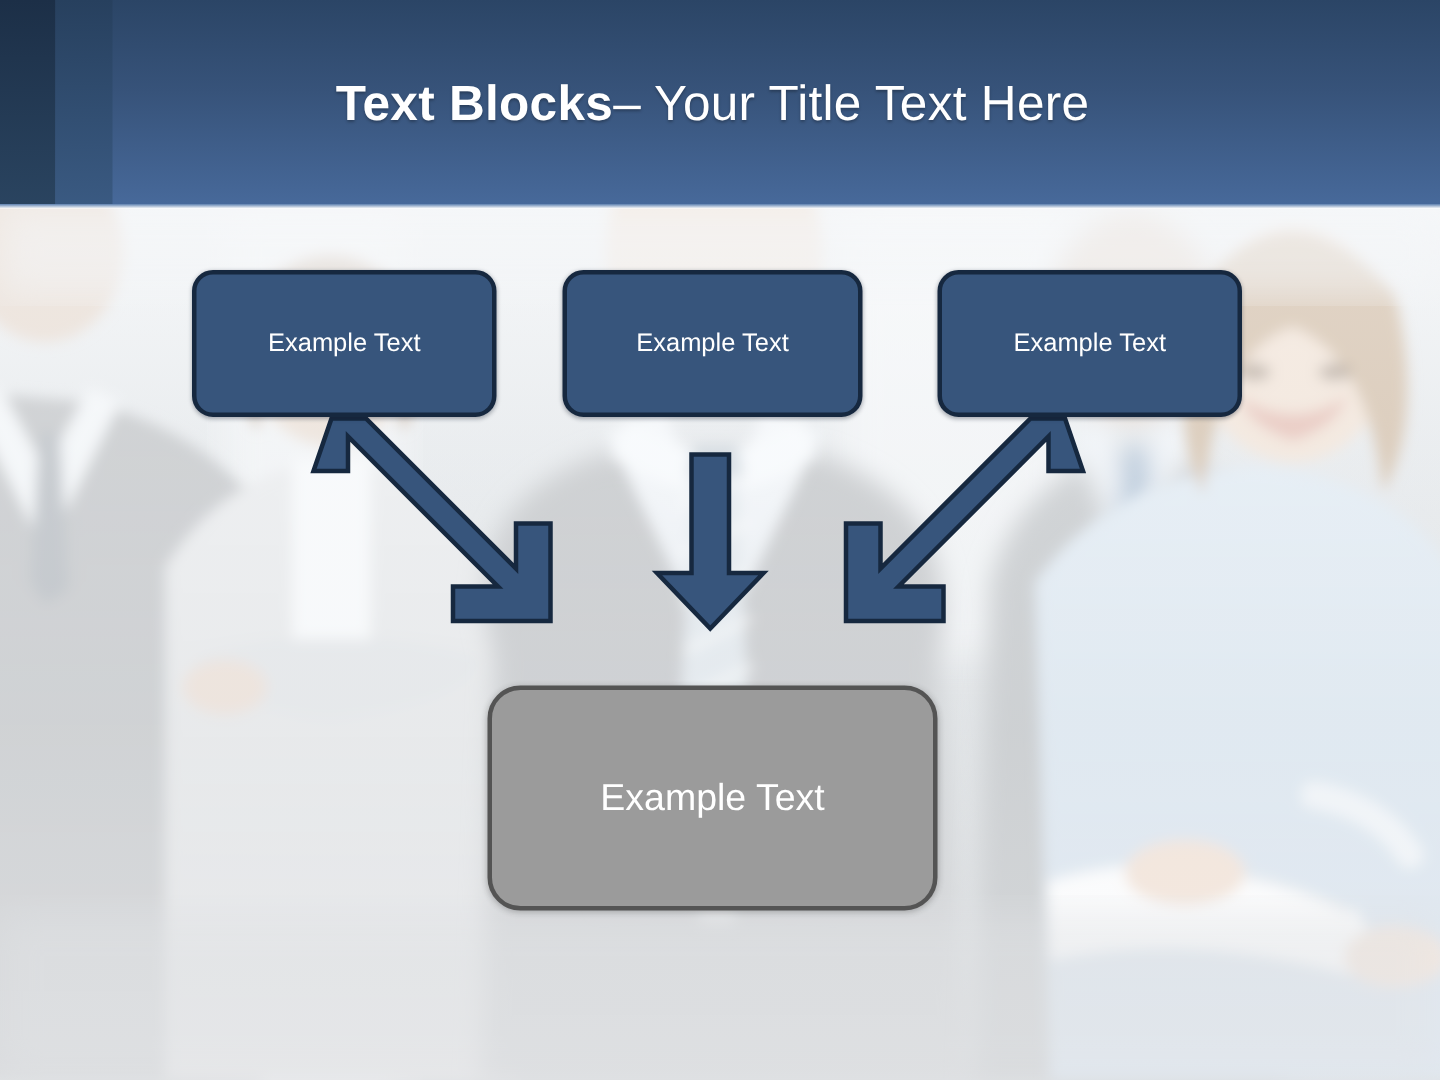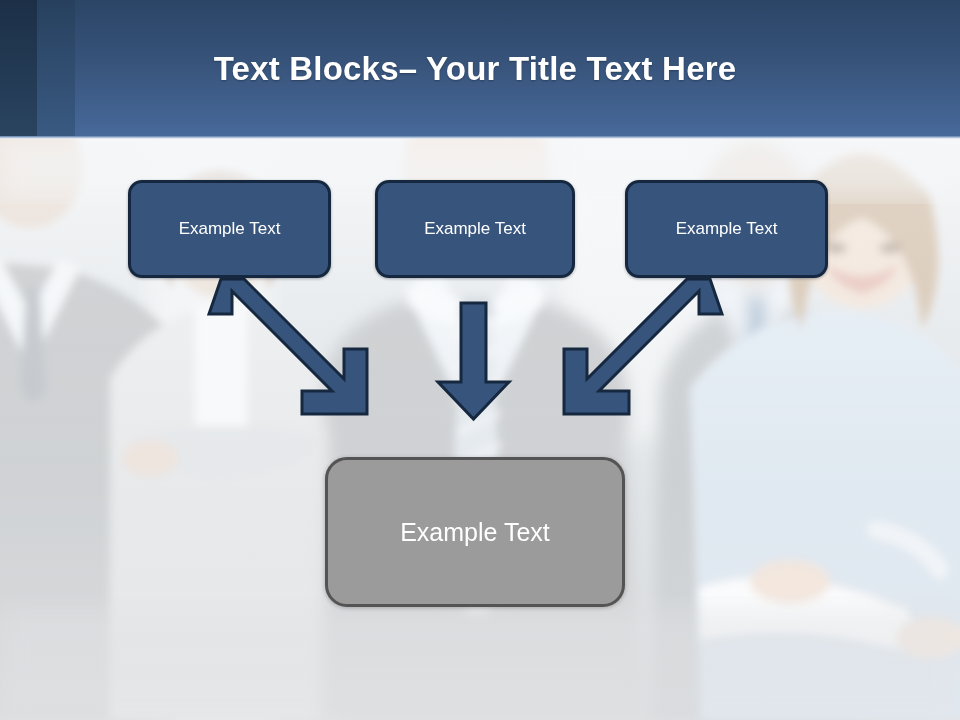--- a/index.html
+++ b/index.html
@@ -65,21 +65,21 @@
     width:885px; height:138px;
     display:flex; align-items:center; justify-content:center;
     padding-right:85px;
     white-space:nowrap;
     color:#ffffff;
     font-size:33px;
     letter-spacing:0.2px;
     text-shadow:0 1px 2px rgba(0,0,0,0.28);
   }
   #title-strong { font-weight:bold; }
-  #title-rest   { font-weight:bold; }
+  #title-rest   { font-weight:normal; }
 
   #header-bottom-edge {
     position:absolute; left:0; top:136px;
     width:960px; height:3px;
     background:linear-gradient(180deg,#5c7fae 0%, rgba(255,255,255,0.85) 100%);
   }
 
   
   #shapes { position:absolute; left:0; top:0; width:960px; height:720px; }
 

